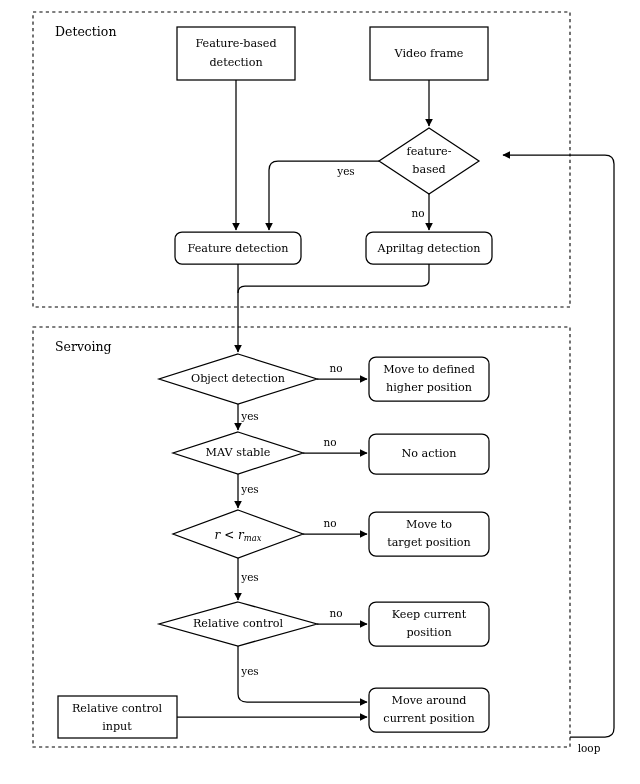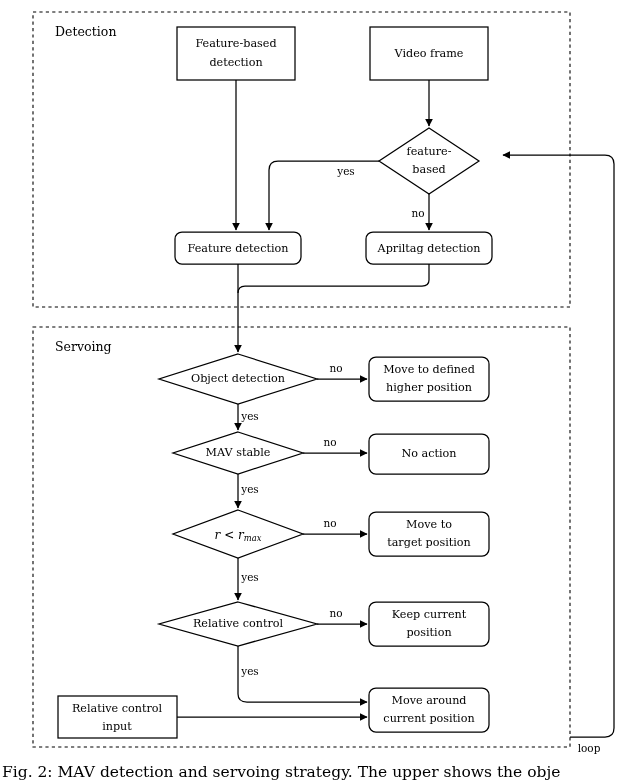--- a/index.html
+++ b/index.html
@@ -134,15 +134,14 @@
 
   <rect class="shape" x="369" y="688" width="120" height="44" rx="7" ry="7"></rect>
   <text class="nodetext" x="429" y="701">Move around</text>
   <text class="nodetext" x="429" y="719">current position</text>
 
   <path class="edge" marker-end="url(#arrow)" d="M 570 737 L 605 737 Q 614 737 614 728 L 614 164 Q 614 155 605 155 L 503 155"></path>
   <text class="edgelabel" x="589" y="749">loop</text>
 
 </svg>
 
-<div class="caption">Fig. 2: MAV detection and servoing strategy. The upper shows the obje</div>
 
 </div>
 
 </body></html>

